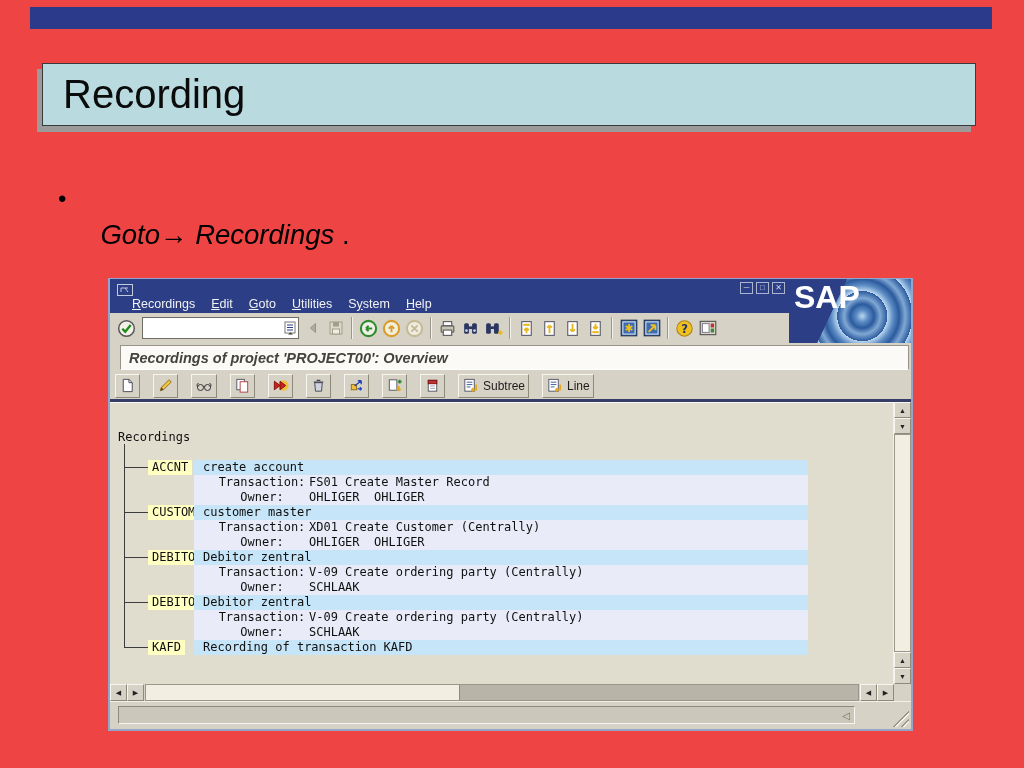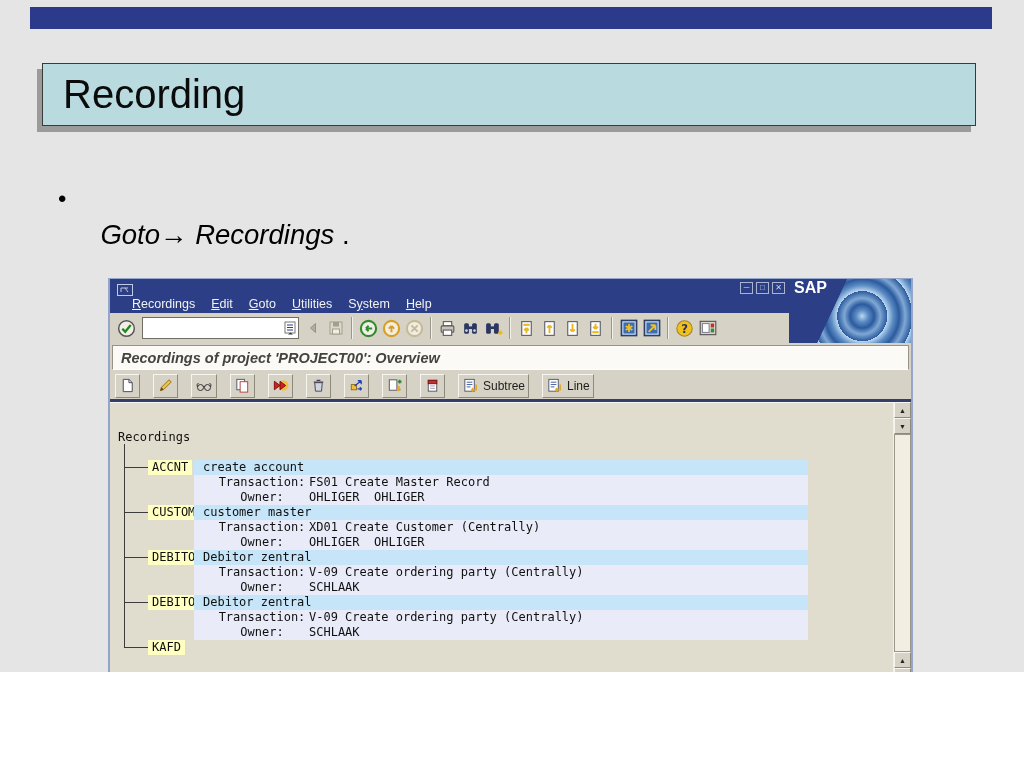--- a/index.html
+++ b/index.html
@@ -1,16 +1,16 @@
 <!DOCTYPE html>
 <html><head>
 <meta charset="utf-8">
 <style>
   html,body{margin:0;padding:0;background:#fff;}
-  .slide{position:relative;width:1024px;height:672px;background:#e5e5e5;overflow:hidden;
+  .slide{position:relative;width:1024px;height:768px;background:#ef4444;overflow:hidden;
          font-family:"Liberation Sans",sans-serif;}
 
   
   .top-accent{position:absolute;left:30px;top:7px;width:962px;height:22px;background:#2b3a8b;}
   .title-box{position:absolute;left:42px;top:63px;width:932px;height:61px;background:#b9dbdf;
              border:1px solid #3a3a3a;box-shadow:-5px 6px 0 #9b9b9b;display:flex;align-items:center;}
   .title-box .t{font-size:40px;color:#0b0b0b;margin-left:20px;}
   .bullet-row{position:absolute;left:58px;top:181px;width:860px;display:flex;}
   .bullet-dot{font-size:24px;line-height:36px;margin-right:34px;color:#000;}
   .bullet-text{font-size:27.5px;line-height:36px;color:#000;}
@@ -23,32 +23,32 @@
   .hdr{position:relative;height:64px;background:#2c3e85;flex:0 0 auto;}
   .win-icon{position:absolute;left:7px;top:3px;}
   .win-controls{position:absolute;right:126px;top:3px;display:flex;gap:3px;}
   .wbtn{width:13px;height:12px;border:1px solid #aab4d0;color:#cfd6e8;font-size:8px;line-height:10px;
         text-align:center;box-sizing:border-box;}
   .menu-row{position:absolute;left:22px;top:18px;display:flex;gap:16px;color:#f2f2f2;font-size:12.5px;}
   .mitem{cursor:default;white-space:pre;}
   .logo{position:absolute;right:0;top:0;width:122px;height:64px;overflow:hidden;
         background:repeating-radial-gradient(circle at 60% 58%,#bcd8f0 0px,#5c8cc4 6px,#2c5a9e 12px,#7fa8d4 18px,#2c5a9e 25px);}
   .logo::before{content:"";position:absolute;inset:0;background:linear-gradient(115deg,#2c3e85 38%,rgba(44,62,133,0) 38.5%);}
-  .saptext{position:absolute;left:5px;top:0px;font-size:16px;font-weight:bold;color:#fff;z-index:2;}
+  .saptext{position:absolute;left:5px;top:0px;font-size:32px;font-weight:bold;color:#fff;z-index:2;}
 
   .std-toolbar{position:absolute;left:0;top:34px;width:calc(100% - 122px);height:30px;background:#d6d2c5;
                display:flex;align-items:center;padding-left:5px;box-sizing:border-box;}
   .tbtn{width:23px;height:26px;display:flex;align-items:center;justify-content:center;flex:0 0 auto;}
   .sep{width:1px;height:22px;background:#9b978a;border-right:1px solid #f1f0e9;margin:0 4px;flex:0 0 auto;}
   .cmd-wrap{display:flex;align-items:center;height:20px;background:#fff;border:1px solid #6f6d64;
             margin-left:4px;margin-right:2px;flex:0 0 auto;}
   .cmd-wrap input{border:none;outline:none;width:136px;height:16px;font-size:12px;background:#fff;}
   .cmd-icon{width:15px;height:17px;display:flex;align-items:center;justify-content:center;}
 
-  .screen-title{height:29px;background:#d6d2c5;padding:2px 2px 2px 2px;box-sizing:border-box;flex:0 0 auto;}
+  .screen-title{height:29px;background:#d6d2c5;padding:2px 2px 2px 10px;box-sizing:border-box;flex:0 0 auto;}
   .screen-title .inner{height:25px;box-sizing:border-box;background:#fbfaf6;border:1px solid #97938a;
         border-bottom-color:#ffffff;display:flex;align-items:center;padding-left:8px;
         font-size:14.5px;font-weight:bold;font-style:italic;color:#44443e;}
 
   .app-toolbar{height:30px;background:#d6d2c5;display:flex;align-items:center;gap:13px;
                padding-left:5px;box-sizing:border-box;border-bottom:3px solid #343e66;flex:0 0 auto;}
   .abtn{height:24px;min-width:24px;box-sizing:border-box;background:#d6d2c5;
         border:1px solid;border-color:#f6f5f0 #8d8a7c #8d8a7c #f6f5f0;
         display:flex;align-items:center;justify-content:center;gap:4px;padding:0 3px;
         font-size:12px;color:#1d1d1d;}
@@ -403,20 +403,21 @@
         <div class="trow" style="top:207px">
           <span class="band pl"><span class="flabel">Transaction:</span><span>V-09 Create ordering party (Centrally)</span></span>
         </div>
         <div class="trow" style="top:222px">
           <span class="band pl"><span class="flabel">Owner:</span><span>SCHLAAK</span></span>
         </div>
 
         <div class="trow" style="top:237px">
           <span class="branch"></span>
           <span class="nlabel">KAFD</span>
+          <span class="band hl"><span class="desc">Recording of transaction KAFD</span></span>
         </div>
       </div>
 
       <div class="vscroll">
         <span class="sbtn">▲</span>
         <span class="sbtn">▼</span>
         <span class="vtrack"></span>
         <span class="sbtn">▲</span>
         <span class="sbtn">▼</span>
       </div>

